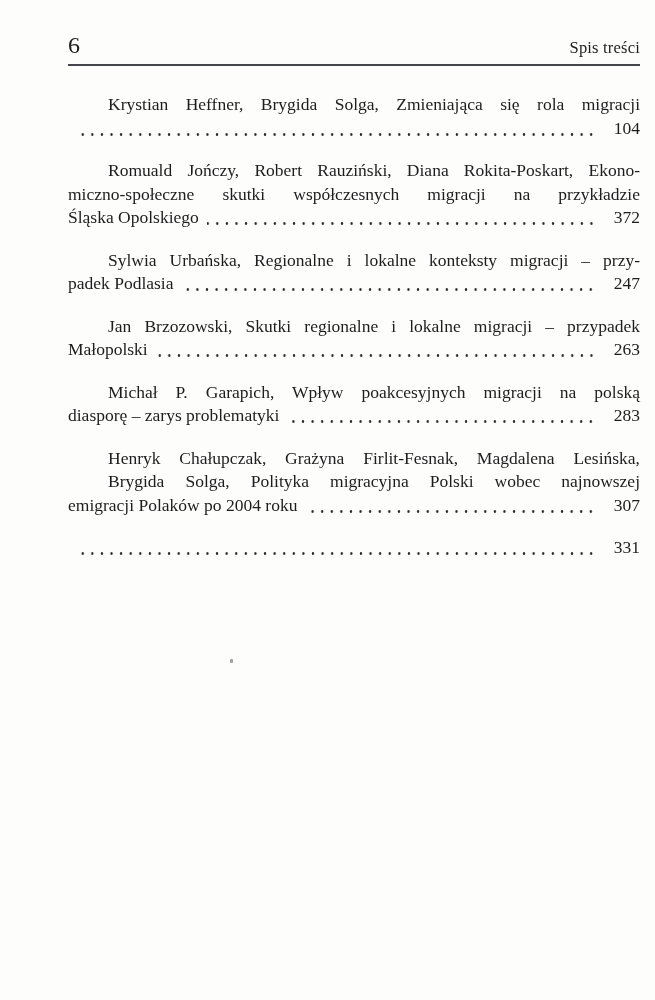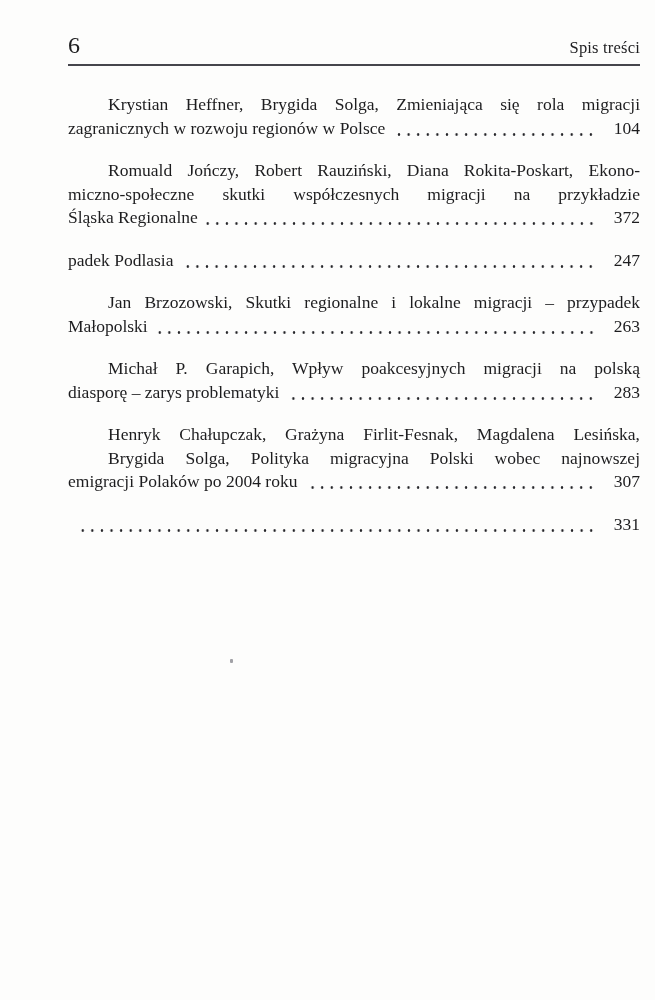--- a/index.html
+++ b/index.html
@@ -90,35 +90,35 @@
 <div class="page">
   <div class="inner">
     <div class="page-header">
       <span class="page-number-header">6</span>
       <span class="section-title">Spis treści</span>
     </div>
     <div class="toc">
         <div class="entry">
           <div class="line just"><span class="ro">Krystian Heffner, Brygida Solga, </span><span class="it">Zmieniająca się rola migracji</span></div>
           <div class="line leader-line">
-            <span class="line-text"><span class="it">zagranicznych w rozwoju regionów w Polsce</span></span>
             <span class="leader"></span>
             <span class="pg">104</span>
           </div>
         </div>
         <div class="entry">
           <div class="line just"><span class="ro">Romuald Jończy, Robert Rauziński, Diana Rokita-Poskart, </span><span class="it">Ekono-</span></div>
           <div class="line just"><span class="it">miczno-społeczne skutki współczesnych migracji na przykładzie</span></div>
           <div class="line leader-line">
-            <span class="line-text"><span class="it">Śląska Regionalne</span></span>
+            <span class="line-text"><span class="it">Śląska Opolskiego</span></span>
             <span class="leader"></span>
             <span class="pg">372</span>
           </div>
         </div>
         <div class="entry">
+          <div class="line just"><span class="ro">Sylwia Urbańska, </span><span class="it">Regionalne i lokalne konteksty migracji – przy-</span></div>
           <div class="line leader-line">
             <span class="line-text"><span class="it">padek Podlasia</span></span>
             <span class="leader"></span>
             <span class="pg">247</span>
           </div>
         </div>
         <div class="entry">
           <div class="line just"><span class="ro">Jan Brzozowski, </span><span class="it">Skutki regionalne i lokalne migracji – przypadek</span></div>
           <div class="line leader-line">
             <span class="line-text"><span class="it">Małopolski</span></span>

